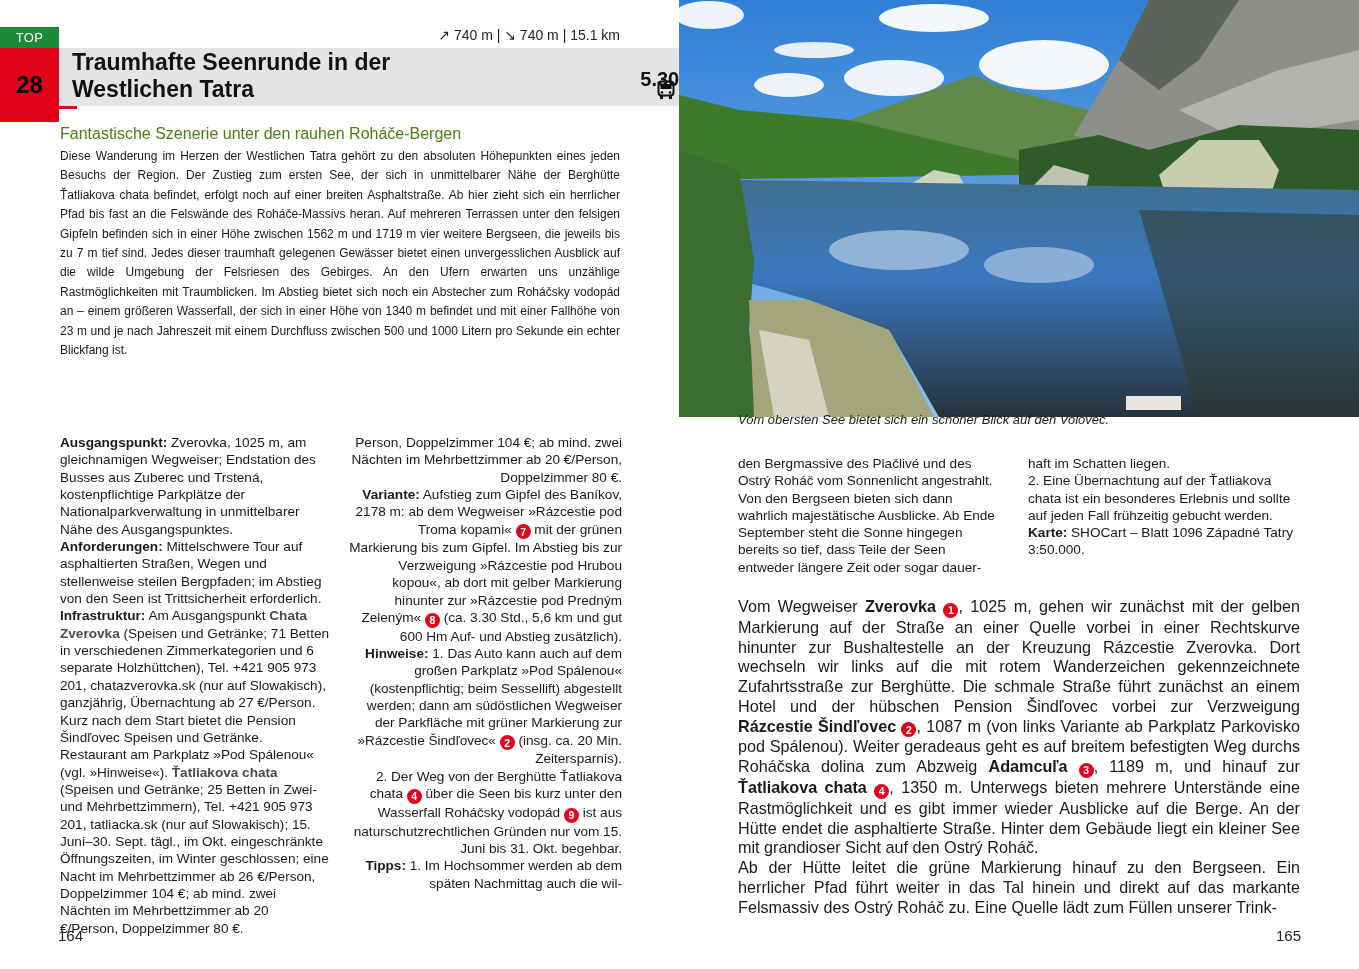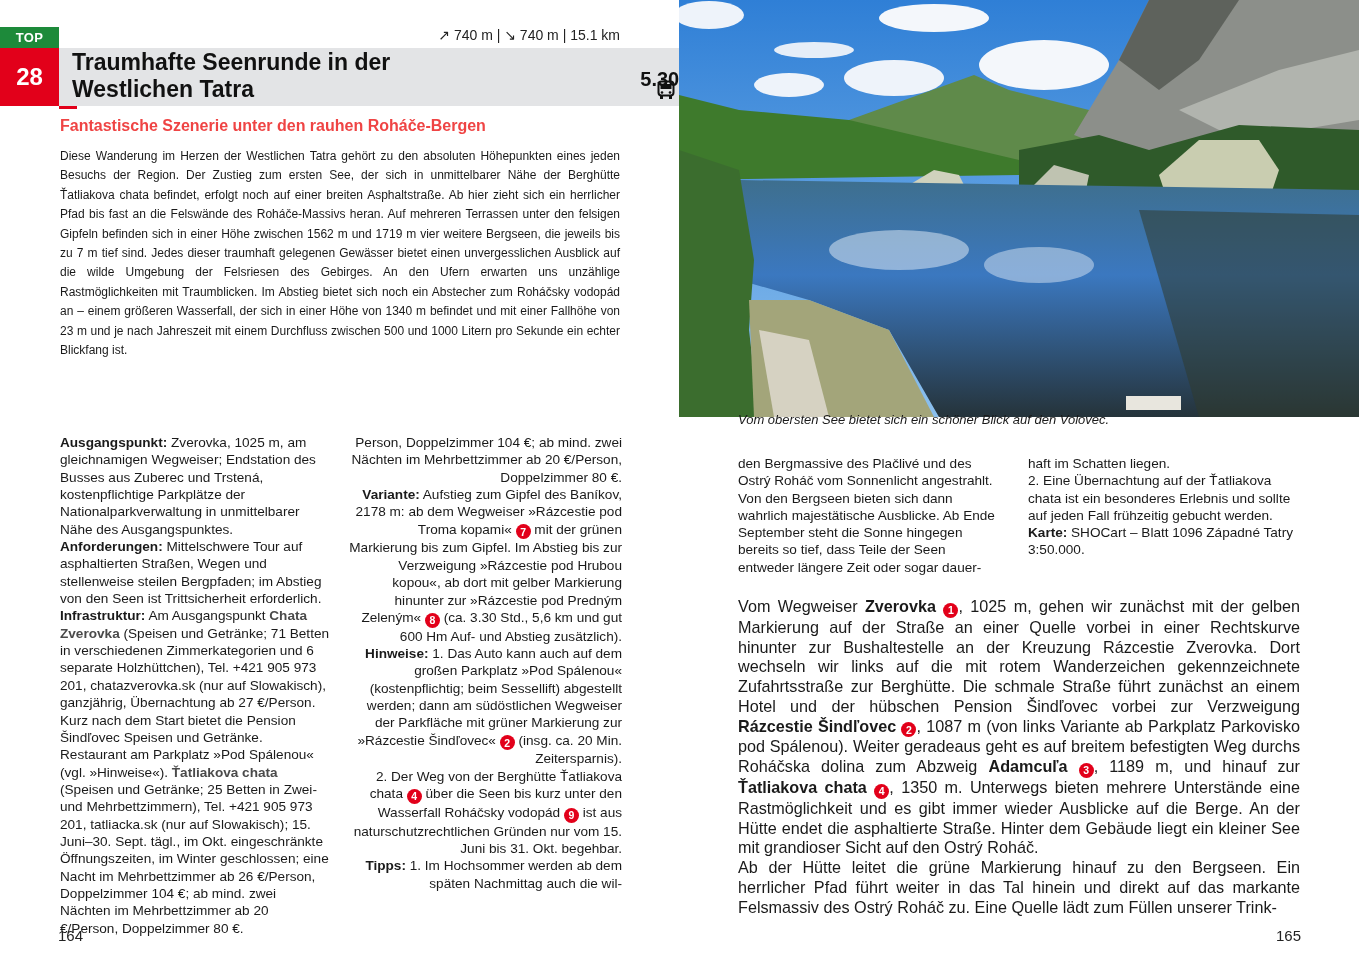--- a/index.html
+++ b/index.html
@@ -1,37 +1,37 @@
 <!DOCTYPE html>
 <html><head>
 <meta charset="utf-8">
 <style>
   * { box-sizing: border-box; margin: 0; padding: 0; }
   html, body { width: 1359px; height: 969px; background: #ffffff; overflow: hidden; }
   body { position: relative; font-family: "Liberation Sans", sans-serif; color: #1a1a1a; }
 
   
   .top-badge { position: absolute; left: 0; top: 27px; width: 59px; height: 21px;
-    background: #1d8a3a; color: #fff; font-weight: bold; font-size: 13px;
+    background: #1d8a3a; color: #fff; font-weight: normal; font-size: 13px;
     display: flex; align-items: center; justify-content: center; letter-spacing: 0.3px; }
-  .tour-number { position: absolute; left: 0; top: 48px; width: 59px; height: 58px;
-    background: #e2001a; color: #ffffff; font-weight: bold; font-size: 24px;
+  .tour-number { position: absolute; left: 0; top: 48px; width: 59px; height: 74px;
+    background: #e2001a; color: #000000; font-weight: bold; font-size: 24px;
     display: flex; align-items: center; justify-content: center; }
   .stats-line { position: absolute; right: 739px; top: 27px; font-size: 14px; color: #222;
     font-family: "Liberation Sans", sans-serif; }
   .title-bar { position: absolute; left: 59px; top: 48px; width: 644px; height: 58px;
     background: #e3e4e6; }
   .title-bar .underline { position: absolute; left: 0; bottom: -3px; width: 18px; height: 3px; background: #e2001a; }
   .tour-title { position: absolute; left: 13px; top: 1px; font-weight: bold; font-size: 23px; line-height: 27px; color: #111; }
   .duration { position: absolute; right: 6px; top: 20px; font-weight: bold; font-size: 20px; color: #111; }
   .icons { position: absolute; right: 6px; top: 32px; display: flex; gap: 4px; }
   .icons svg { display: block; }
 
   
-  .subtitle { position: absolute; left: 60px; top: 117px; width: 560px; font-weight: bold; font-size: 16px; color: #ef4444; }
+  .subtitle { position: absolute; left: 60px; top: 125px; width: 560px; font-weight: normal; font-size: 16px; color: #4d7c0f; }
   .intro { position: absolute; left: 60px; top: 147px; width: 560px; font-size: 12px;
     line-height: 19.4px; text-align: justify; color: #1a1a1a; }
 
   
   .info-col { position: absolute; top: 434px; font-size: 13.6px; line-height: 17.35px; color: #1a1a1a; }
   .info-col.left { left: 60px; width: 270px; }
   .info-col.right { left: 348px; width: 274px; text-align: right; }
   .info-col b { font-weight: bold; }
   .hl { font-weight: bold; color: #4a4a4a; }
   .marker { display: inline-flex; align-items: center; justify-content: center; width: 15px; height: 15px;

